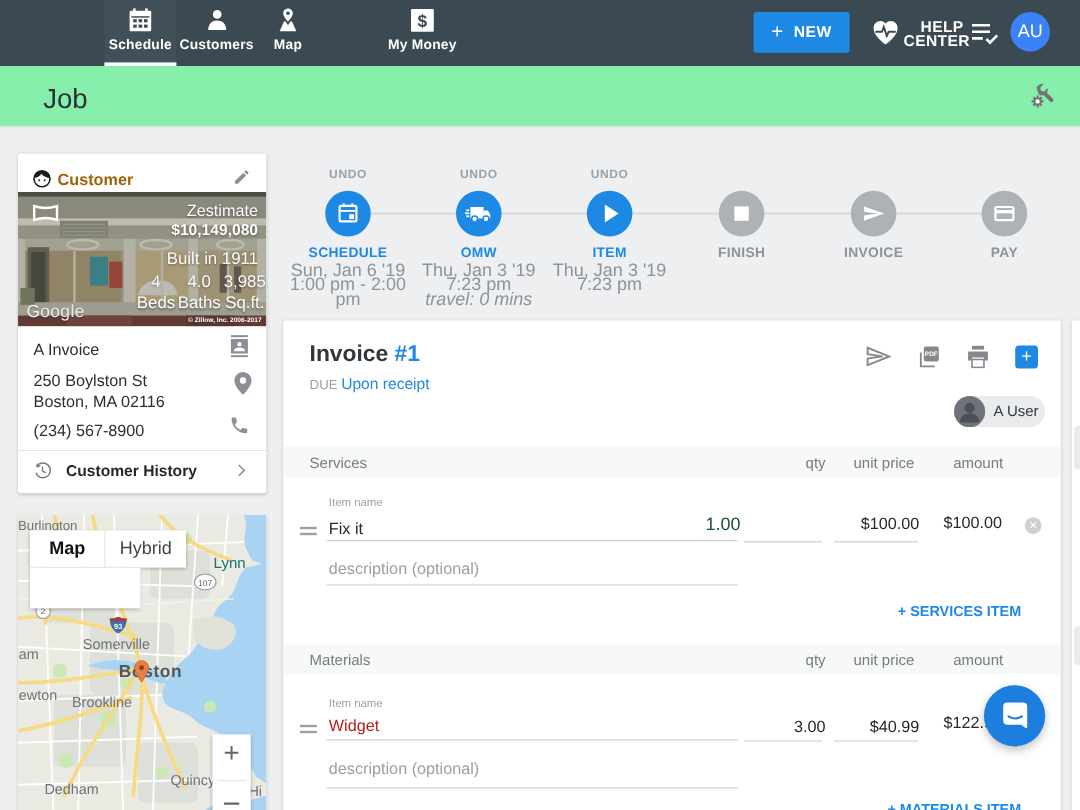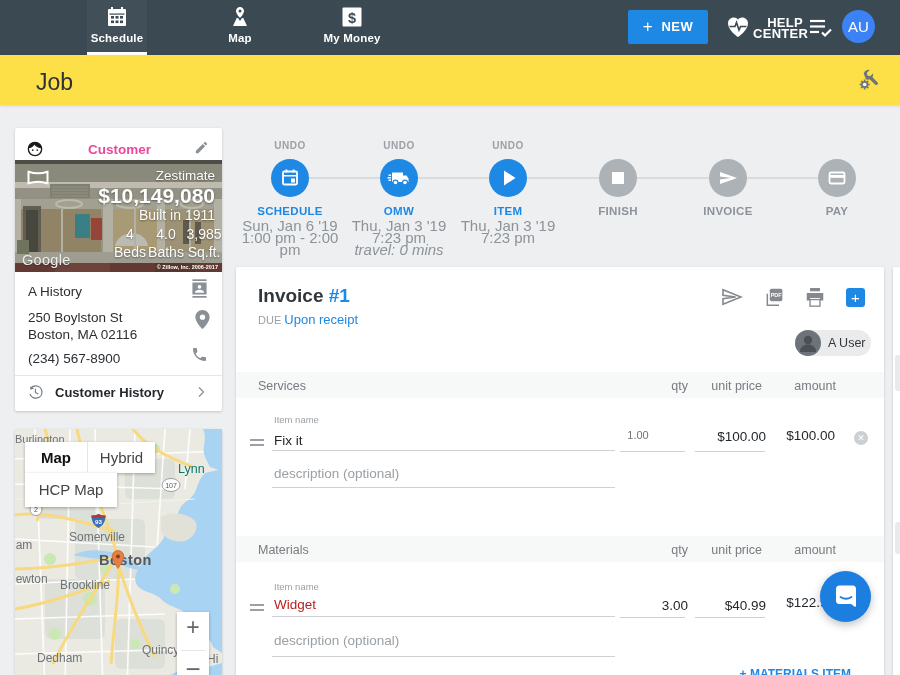--- a/index.html
+++ b/index.html
@@ -9,29 +9,29 @@
 #nav { position:absolute; left:0; top:0; width:900px; height:55px; background:#3b4a52; }
 .navitem { position:absolute; top:0; height:55px; text-align:center; color:#fff; }
 .navitem .nico { margin-top:5px; height:24px; }
 .navitem .nlab { font-size:11.5px; font-weight:bold; margin-top:3px; letter-spacing:0.2px; }
 .navsel { background:#414f59; }
 .navsel::after { content:""; position:absolute; left:0; right:0; bottom:0; height:3px; background:#fff; }
 #newbtn { position:absolute; left:628px; top:10px; width:80px; height:34px; background:#1e88e5; border-radius:2px; color:#fff; font-size:13px; font-weight:bold; text-align:center; line-height:34px; letter-spacing:0.5px; }
 #helpc { position:absolute; left:753px; top:17px; width:50px; color:#fff; font-size:13px; font-weight:bold; text-align:right; line-height:11px; letter-spacing:0.3px; }
 #avatar { position:absolute; left:842px; top:10px; width:33px; height:33px; border-radius:50%; background:#3b82f6; color:#fff; font-size:15px; text-align:center; line-height:33px; }
 
-#jobbar { position:absolute; left:0; top:55px; width:900px; height:50px; background:#fde047; box-shadow:0 1px 3px rgba(0,0,0,0.12); }
+#jobbar { position:absolute; left:0; top:55px; width:900px; height:50px; background:#86efac; box-shadow:0 1px 3px rgba(0,0,0,0.12); }
 #jobbar .t { position:absolute; left:36px; top:14px; font-size:23px; color:#2b3136; }
 
 .card { position:absolute; background:#fff; border-radius:2px; box-shadow:0 1px 3px rgba(0,0,0,0.18); }
 #custcard { left:15px; top:128px; width:207px; height:283px; }
 #mapcard { left:15px; top:429px; width:207px; height:260px; }
 
 .chead { position:absolute; left:0; top:0; width:207px; height:32px; }
-.chead .ct { position:absolute; left:33px; top:14px; font-size:13.5px; font-weight:bold; color:#ec4899;margin-left:40px; }
+.chead .ct { position:absolute; left:33px; top:14px; font-size:13.5px; font-weight:bold; color:#a16207; }
 .crow { position:absolute; left:13px; font-size:13.5px; color:#2b2f33; line-height:17px; }
 .cico { position:absolute; }
 
 #invcard { left:236px; top:267px; width:648px; height:420px; }
 .secbar { position:absolute; left:0; width:648px; height:26px; background:#f7f8f8; color:#777c80; font-size:12.5px; }
 .secbar span { position:absolute; top:7px; }
 .undo { position:absolute; top:140px; width:60px; text-align:center; color:#9ba1a6; font-size:10px; font-weight:bold; letter-spacing:0.5px; }
 .tl-line { position:absolute; top:177px; height:2px; background:#d9dbdd; }
 .tlc { position:absolute; top:159px; width:38px; height:38px; border-radius:50%; }
 .tlblue { background:#1e88e5; }
@@ -55,20 +55,27 @@
             <rect x="5" y="10" width="3" height="2.6"></rect>
             <rect x="9.5" y="10" width="3" height="2.6"></rect>
             <rect x="14" y="10" width="3" height="2.6"></rect>
             <rect x="5" y="14.5" width="3" height="2.6"></rect>
             <rect x="9.5" y="14.5" width="3" height="2.6"></rect>
             <rect x="14" y="14.5" width="3" height="2.6"></rect>
           </g>
         </svg></div>
     <div class="nlab">Schedule</div>
   </div>
+  <div class="navitem" style="left:146px;width:69px;">
+    <div class="nico"><svg width="24" height="24" viewBox="0 0 24 24">
+          <circle cx="12" cy="7" r="3.6" fill="#fff"></circle>
+          <path d="M4.5 20 C4.5 14.5 8 12 12 12 C16 12 19.5 14.5 19.5 20 Z" fill="#fff"></path>
+        </svg></div>
+    <div class="nlab">Customers</div>
+  </div>
   <div class="navitem" style="left:217px;width:46px;">
     <div class="nico"><svg width="24" height="24" viewBox="0 0 24 24">
           <path d="M12 2 C9.8 2 8 3.8 8 6 C8 9 12 13 12 13 C12 13 16 9 16 6 C16 3.8 14.2 2 12 2 Z M12 7.5 A1.5 1.5 0 1 1 12 4.5 A1.5 1.5 0 0 1 12 7.5 Z" fill="#fff"></path>
           <path d="M8.7 13 L5 21 L19 21 L15.3 13 L14 13 L12 16 L10 13 Z" fill="#fff"></path>
         </svg></div>
     <div class="nlab">Map</div>
   </div>
   <div class="navitem" style="left:320px;width:64px;">
     <div class="nico"><svg width="24" height="24" viewBox="0 0 24 24">
           <rect x="2.5" y="2.5" width="19" height="19" rx="1" fill="#fff"></rect>
@@ -161,28 +168,28 @@
       <rect x="0" y="103" width="207" height="9" fill="#6e4038"></rect>
       <rect x="40" y="103" width="55" height="9" fill="#7a4a42"></rect>
       <rect x="140" y="103" width="40" height="9" fill="#613a33"></rect>
       <rect x="2" y="80" width="12" height="14" fill="#7d8367"></rect>
       <rect width="207" height="112" fill="rgba(20,20,20,0.13)"></rect>
     </svg>
     <svg class="abs" style="left:11px;top:9px;" width="24" height="17" viewBox="0 0 24 17">
         <path d="M2.5 2.8 C8 4.6 16 4.6 21.5 2.8 L21.5 14.2 C16 12.4 8 12.4 2.5 14.2 Z" fill="none" stroke="#fff" stroke-width="2"></path>
       </svg>
     <div class="abs" style="right:7px;top:8px;color:#fdfdfd;font-size:13.5px;text-shadow:0 1px 2px rgba(0,0,0,0.4);">Zestimate</div>
-    <div class="abs" style="right:7px;top:24px;color:#fff;font-size:21px;font-weight:bold;text-shadow:0 1px 2px rgba(0,0,0,0.4);">$10,149,080</div>
+    <div class="abs" style="right:7px;top:24px;color:#fff;font-size:13px;font-weight:bold;text-shadow:0 1px 2px rgba(0,0,0,0.4);">$10,149,080</div>
     <div class="abs" style="right:7px;top:47px;color:#fdfdfd;font-size:14px;text-shadow:0 1px 2px rgba(0,0,0,0.4);">Built in 1911</div>
     <div class="abs" style="left:97px;top:66px;width:36px;text-align:center;color:#fdfdfd;font-size:14px;text-shadow:0 1px 2px rgba(0,0,0,0.4);">4</div><div class="abs" style="left:133px;top:66px;width:36px;text-align:center;color:#fdfdfd;font-size:14px;text-shadow:0 1px 2px rgba(0,0,0,0.4);">4.0</div><div class="abs" style="left:167px;top:66px;width:44px;text-align:center;color:#fdfdfd;font-size:14px;text-shadow:0 1px 2px rgba(0,0,0,0.4);">3,985</div>
     <div class="abs" style="left:97px;top:84px;width:36px;text-align:center;color:#fdfdfd;font-size:14px;text-shadow:0 1px 2px rgba(0,0,0,0.4);">Beds</div><div class="abs" style="left:133px;top:84px;width:36px;text-align:center;color:#fdfdfd;font-size:14px;text-shadow:0 1px 2px rgba(0,0,0,0.4);">Baths</div><div class="abs" style="left:167px;top:84px;width:44px;text-align:center;color:#fdfdfd;font-size:14px;text-shadow:0 1px 2px rgba(0,0,0,0.4);">Sq.ft.</div>
     <div class="abs" style="left:7px;bottom:4px;color:#eeeeee;font-size:14.5px;letter-spacing:0.3px;text-shadow:0 1px 1px rgba(0,0,0,0.3);">Google</div>
     <div class="abs" style="right:4px;bottom:2px;color:#fff;font-size:5.5px;font-weight:bold;">© Zillow, Inc. 2006-2017</div>
   </div>
-  <div class="crow" style="top:155px;">A History</div>
+  <div class="crow" style="top:155px;">A Invoice</div>
   <svg class="cico" style="left:176px;top:151px;" width="17" height="19" viewBox="0 0 24 26">
       <g fill="#8a9095">
         <rect x="2" y="0" width="20" height="2.4"></rect>
         <rect x="2" y="23.6" width="20" height="2.4"></rect>
         <path d="M2 4.5 L22 4.5 L22 21.5 L2 21.5 Z M12 8 A2.6 2.6 0 1 1 12 13.2 A2.6 2.6 0 0 1 12 8 Z M5.5 18.6 C5.5 15.8 9 14.6 12 14.6 C15 14.6 18.5 15.8 18.5 18.6 L18.5 19 L5.5 19 Z" fill="#8a9095" fill-rule="evenodd"></path>
       </g>
     </svg>
   <div class="crow" style="top:181px;">250 Boylston St<br>Boston, MA 02116</div>
   <svg class="cico" style="left:180px;top:182px;" width="15" height="19" viewBox="0 0 24 32">
       <path d="M12 0 C5.4 0 0 5.4 0 12 C0 21 12 32 12 32 C12 32 24 21 24 12 C24 5.4 18.6 0 12 0 Z M12 16.5 A4.5 4.5 0 1 1 12 7.5 A4.5 4.5 0 0 1 12 16.5 Z" fill="#8a9095"></path>
@@ -286,21 +293,20 @@
         <text x="9" y="12.5" text-anchor="middle" font-size="7.5" fill="#fff" font-weight="bold">93</text>
       </svg>
   <svg class="abs" style="left:96px;top:121px;" width="14" height="19" viewBox="0 0 24 34">
         <path d="M12 1 C6 1 1.5 5.5 1.5 11.5 C1.5 19 12 33 12 33 C12 33 22.5 19 22.5 11.5 C22.5 5.5 18 1 12 1 Z" fill="#e77f43" stroke="#b55a28" stroke-width="1"></path>
         <circle cx="12" cy="11.5" r="3.6" fill="#8d3f1b"></circle>
       </svg>
   <div class="abs" style="left:10px;top:13px;width:130px;height:31px;background:#fff;box-shadow:0 1px 3px rgba(0,0,0,0.3);"></div>
   <div class="abs" style="left:10px;top:44px;width:92px;height:34px;background:#fff;box-shadow:0 1px 3px rgba(0,0,0,0.3);"></div>
   <div class="abs" style="left:10px;top:13px;width:62px;height:31px;font-size:15px;font-weight:bold;color:#111;text-align:center;line-height:31px;">Map</div>
   <div class="abs" style="left:72px;top:13px;width:68px;height:31px;font-size:15px;color:#444;text-align:center;line-height:31px;border-left:1px solid #e6e6e6;">Hybrid</div>
-  <div class="abs" style="left:10px;top:44px;width:92px;height:34px;font-size:15px;color:#444;text-align:center;line-height:34px;">HCP Map</div>
   <div class="abs" style="left:162px;top:183px;width:32px;height:77px;background:#fff;box-shadow:0 1px 3px rgba(0,0,0,0.3);"></div>
   <div class="abs" style="left:162px;top:183px;width:32px;height:32px;font-size:23px;color:#666;text-align:center;line-height:30px;">+</div>
   <div class="abs" style="left:166px;top:221px;width:24px;height:1px;background:#e6e6e6;"></div>
   <div class="abs" style="left:162px;top:226px;width:32px;height:32px;font-size:26px;color:#666;text-align:center;line-height:28px;">−</div>
  </div>
 </div>
 <div id="timeline">
   <div class="tl-line" style="left:290px;width:547px;"></div>
   <div class="undo" style="left:260px;">UNDO</div>
   <div class="undo" style="left:369px;">UNDO</div>
@@ -381,28 +387,29 @@
       <span style="right:122px;">unit price</span>
       <span style="right:48px;">amount</span>
     </div>
   <div class="abs ghost" style="left:38px;top:147px;font-size:9.5px;">Item name</div>
   <div class="abs" style="left:14px;top:172px;width:14px;">
       <div style="height:1.8px;background:#9aa0a5;margin-bottom:3.2px;"></div>
       <div style="height:1.8px;background:#9aa0a5;"></div>
     </div>
   <div class="abs" style="left:38px;top:166px;font-size:13.5px;color:#24282c;">Fix it</div>
   <div class="inp-line" style="left:36px;top:183px;width:343px;"></div>
-  <div class="abs" style="left:352px;top:162px;width:100px;text-align:center;font-size:11px;color:#737373;">1.00</div>
+  <div class="abs" style="left:352px;top:162px;width:100px;text-align:left;font-size:15px;color:#14532d;">1.00</div>
   <div class="inp-line" style="left:384px;top:184px;width:65px;"></div>
   <div class="abs" style="left:430px;top:162px;width:100px;text-align:right;font-size:13.5px;color:#24282c;">$100.00</div>
   <div class="inp-line" style="left:459px;top:184px;width:70px;"></div>
   <div class="abs" style="left:499px;top:161px;width:100px;text-align:right;font-size:13.5px;color:#24282c;">$100.00</div>
   <div class="abs" style="left:618px;top:164px;width:14px;height:14px;border-radius:50%;background:#ccd0d3;color:#fff;text-align:center;line-height:14px;font-size:9px;">✕</div>
   <div class="abs ghost" style="left:38px;top:199px;font-size:13.5px;">description (optional)</div>
   <div class="inp-line" style="left:36px;top:220px;width:343px;"></div>
+  <div class="abs blue" style="left:415px;top:235px;width:200px;text-align:right;font-size:12px;font-weight:bold;">+ SERVICES ITEM</div>
   <div class="secbar" style="top:269px;">
       <span style="left:22px;">Materials</span>
       <span style="right:196px;">qty</span>
       <span style="right:122px;">unit price</span>
       <span style="right:48px;">amount</span>
     </div>
   <div class="abs ghost" style="left:38px;top:314px;font-size:9.5px;">Item name</div>
   <div class="abs" style="left:14px;top:337px;width:14px;">
       <div style="height:1.8px;background:#9aa0a5;margin-bottom:3.2px;"></div>
       <div style="height:1.8px;background:#9aa0a5;"></div>

